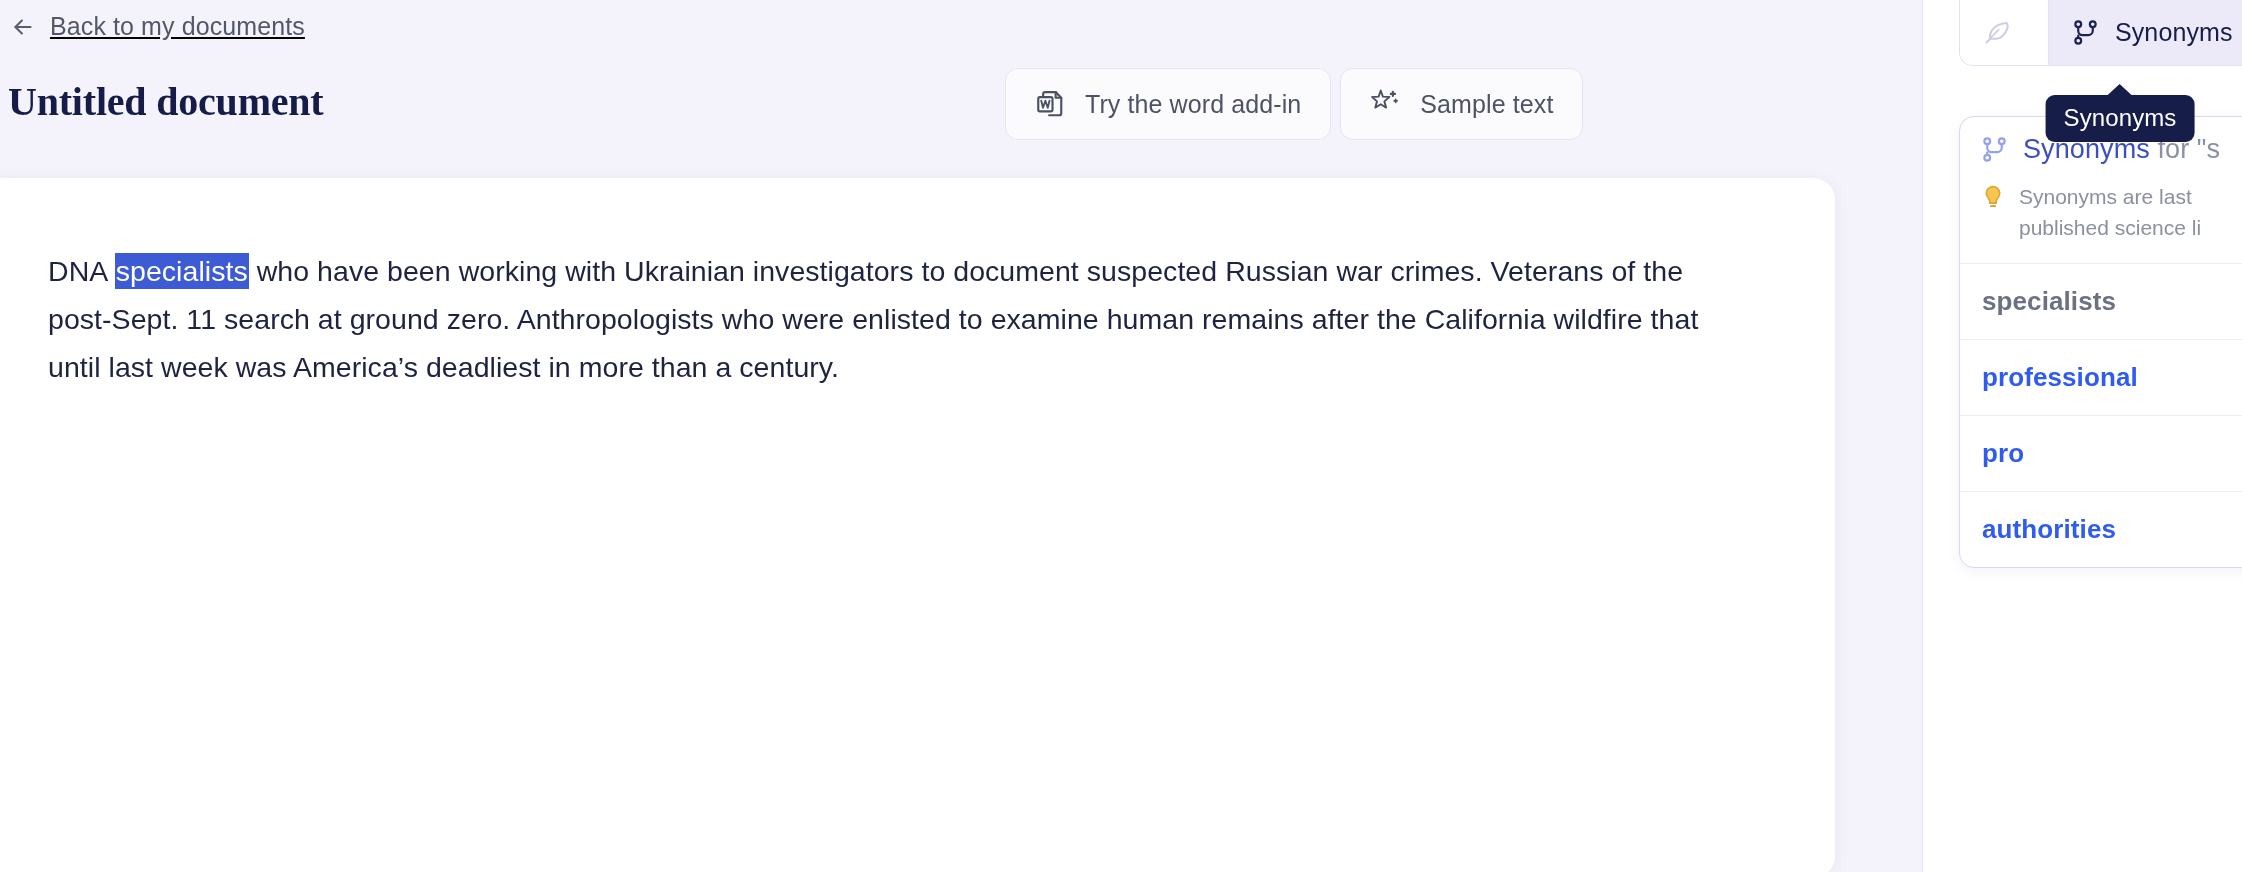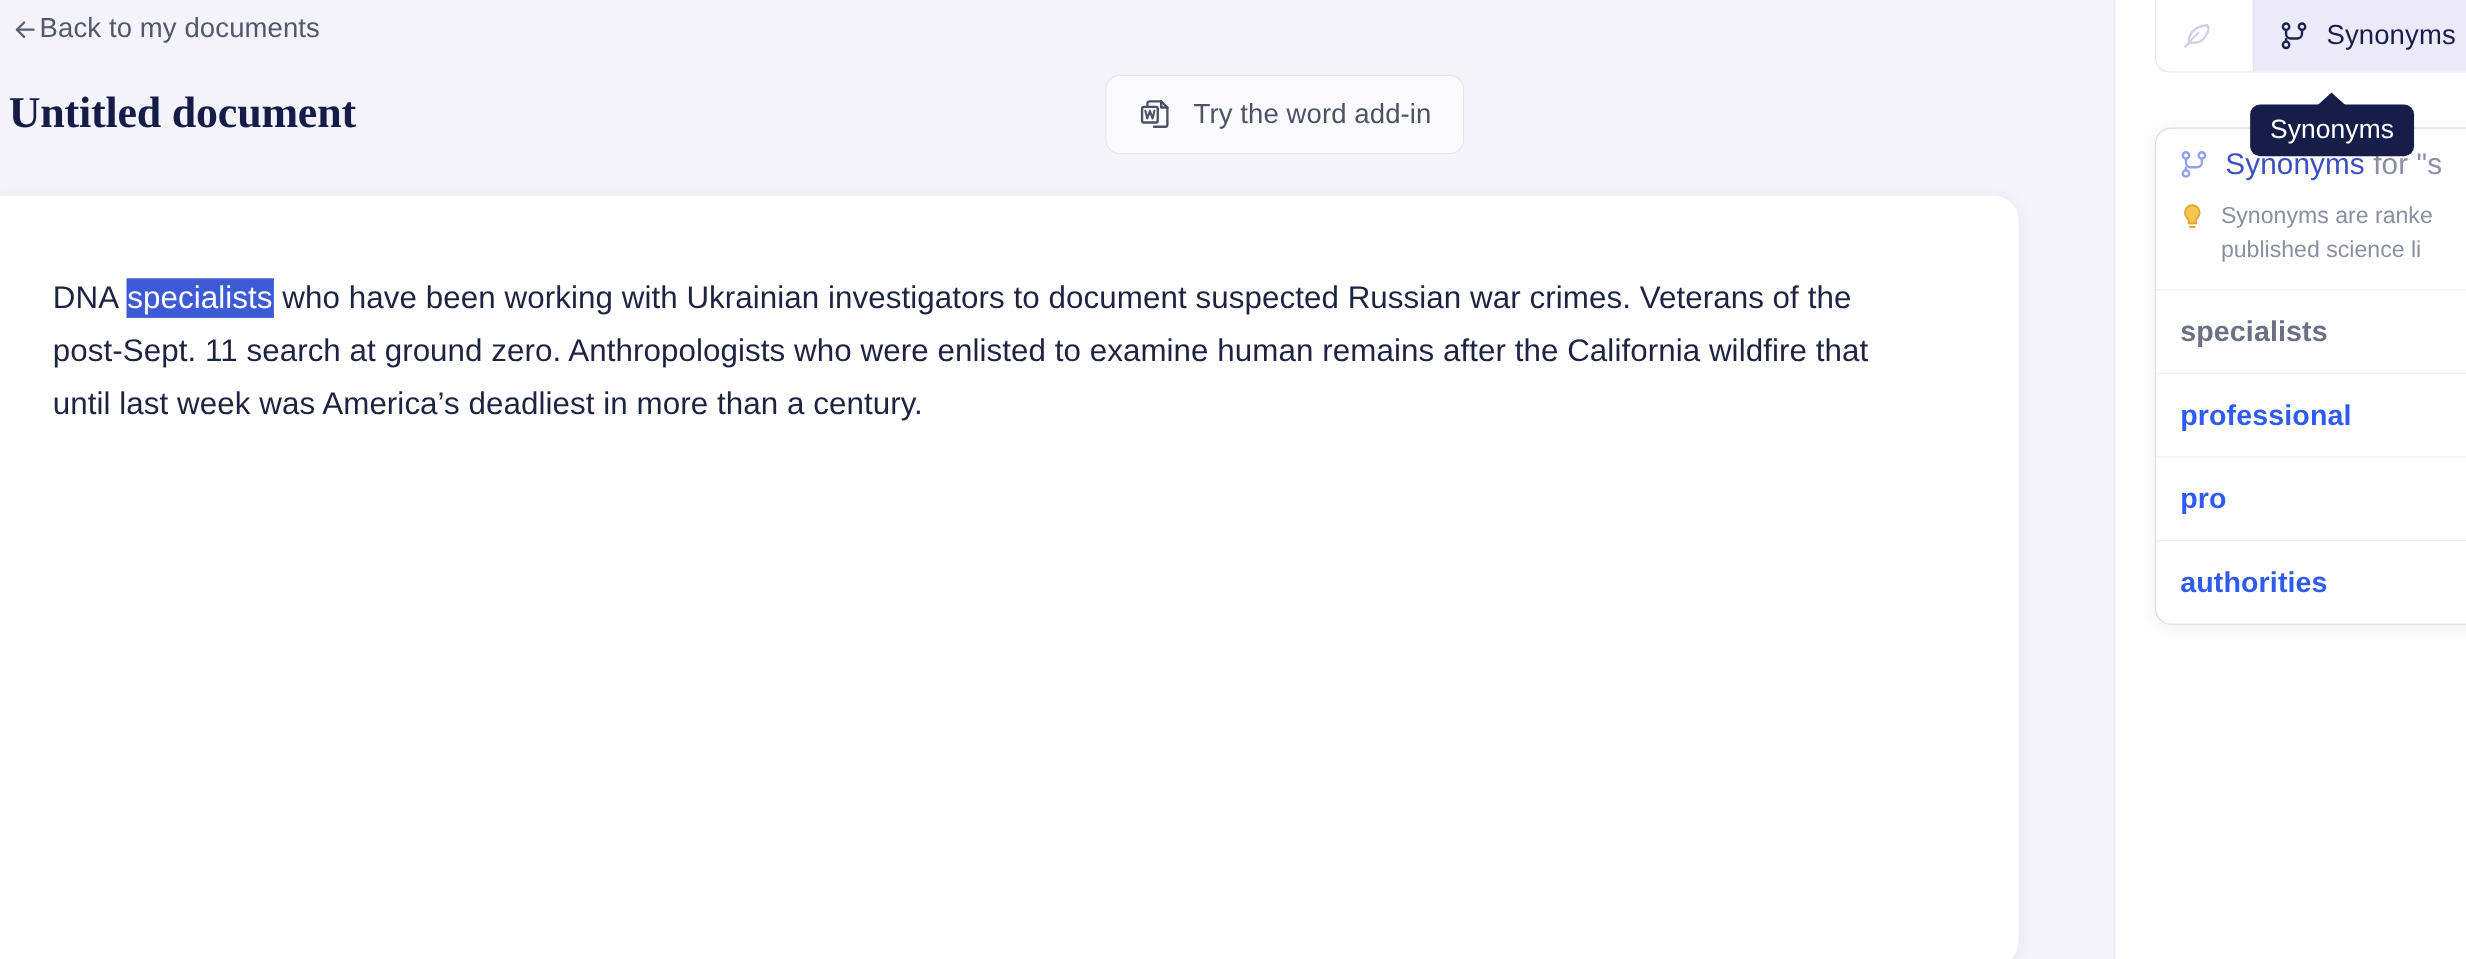--- a/index.html
+++ b/index.html
@@ -28,22 +28,24 @@
     background: #f4f3fb;
   }
 
   
   #back-link {
     position: absolute;
     left: 10px;
     top: 12px;
     display: flex;
     align-items: center;
+    gap: 14px;
     cursor: pointer;
     user-select: none;
+    text-decoration: underline;
   }
   #back-link .arrow-ico {
     width: 26px; height: 26px;
     display: block;
     color: #5a5f6e;
   }
   #back-link .back-label {
     font-size: 25px;
     color: #52586a;
     letter-spacing: .1px;
@@ -291,20 +293,30 @@
             <path d="M16.5 2.5H8.2a1.7 1.7 0 0 0-1.7 1.7v2"></path>
             <path d="M16.5 2.5 21 7v12.3a1.7 1.7 0 0 1-1.7 1.7h-8"></path>
             <path d="M16.5 2.5V7H21"></path>
             <rect x="2.6" y="6.5" width="11.4" height="11.4" rx="1.3"></rect>
             <path d="M5 9.4l1.4 5.6 1.9-5.6 1.9 5.6L11.6 9.4" stroke-width="1.5"></path>
           </svg>
         </span>
         <span class="tb-label">Try the word add-in</span>
       </div>
 
+      <div class="tool-btn">
+        <span class="tb-ico">
+          <svg viewBox="0 0 24 24" fill="none" stroke="currentColor" stroke-width="1.7" stroke-linecap="round" stroke-linejoin="round">
+            <path d="M8.6 12.2 4.2 14.9l1.4-5L1.7 6.4l5.2-.3 1.7-4.9 1.7 4.9 5.2.3-4 3.5 1.4 5z" stroke-width="1.5"></path>
+            <path d="M18.3 2.2v3.4M16.6 3.9H20"></path>
+            <path d="M20.5 8.2v2.4M19.3 9.4h2.4" stroke-width="1.4"></path>
+          </svg>
+        </span>
+        <span class="tb-label">Sample text</span>
+      </div>
 
 
     </div>
 
     <div id="doc-card">
       <div id="doc-body">
 
         <p class="doc-para"><span>DNA </span><span class="sel-word">specialists</span><span> who have been working with Ukrainian investigators to document suspected Russian war crimes. Veterans of the post-Sept. 11 search at ground zero. Anthropologists who were enlisted to examine human remains after the California wildfire that until last week was America’s deadliest in more than a century.</span></p>
 
 
@@ -358,21 +370,21 @@
       </div>
 
       <div id="syn-hint">
         <span class="bulb-ico">
           <svg viewBox="0 0 24 24" fill="none" stroke="#e8a93b" stroke-width="1.6" stroke-linecap="round" stroke-linejoin="round">
             <path d="M9 17.5h6" stroke="#d79a2c"></path>
             <path d="M10 20.5h4" stroke="#d79a2c"></path>
             <path d="M12 2.4A6.2 6.2 0 0 0 5.8 8.6c0 2.4 1.3 3.9 2.3 5.1.6.7.9 1.5.9 2.3v1.5h6v-1.5c0-.8.3-1.6.9-2.3 1-1.2 2.3-2.7 2.3-5.1A6.2 6.2 0 0 0 12 2.4z" fill="#f6c552" stroke="#e0a937"></path>
           </svg>
         </span>
-        <span class="hint-text">Synonyms are ranke
+        <span class="hint-text">Synonyms are last
 published science li</span>
       </div>
 
       <div class="syn-item current">specialists</div>
       <div class="syn-item alt">professional</div>
       <div class="syn-item alt">pro</div>
       <div class="syn-item alt">authorities</div>
 
     </div>
   </div>

